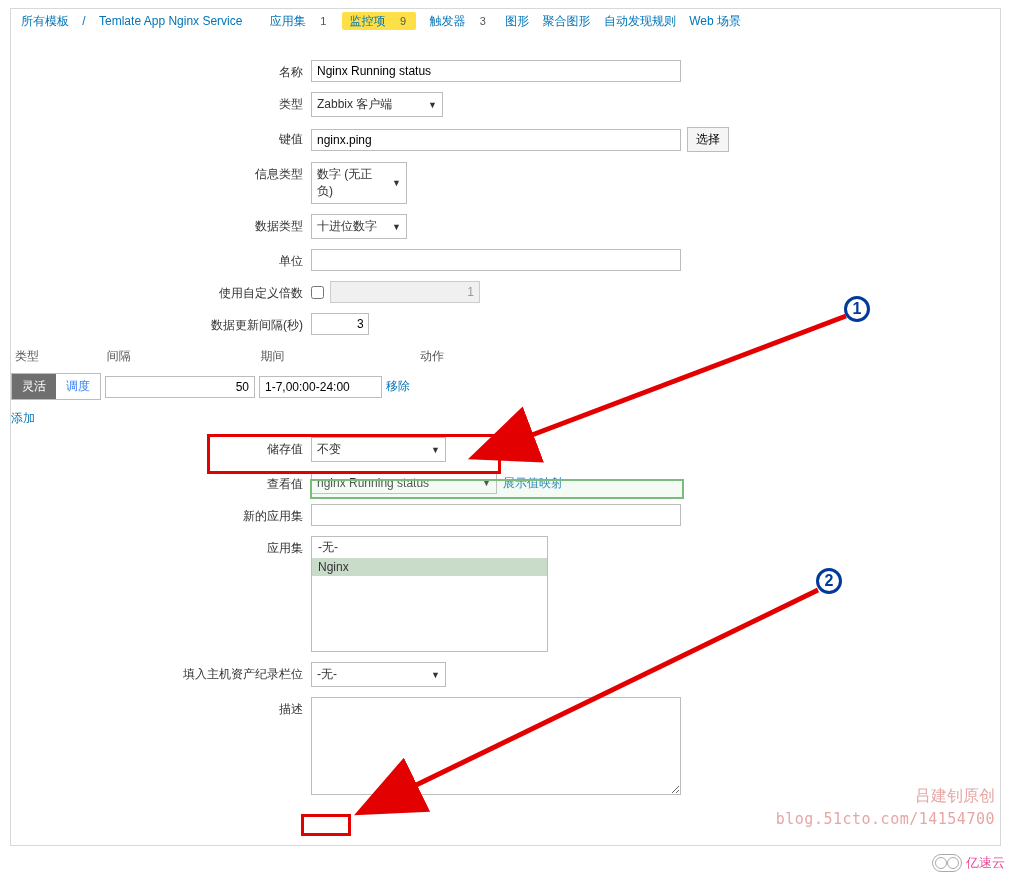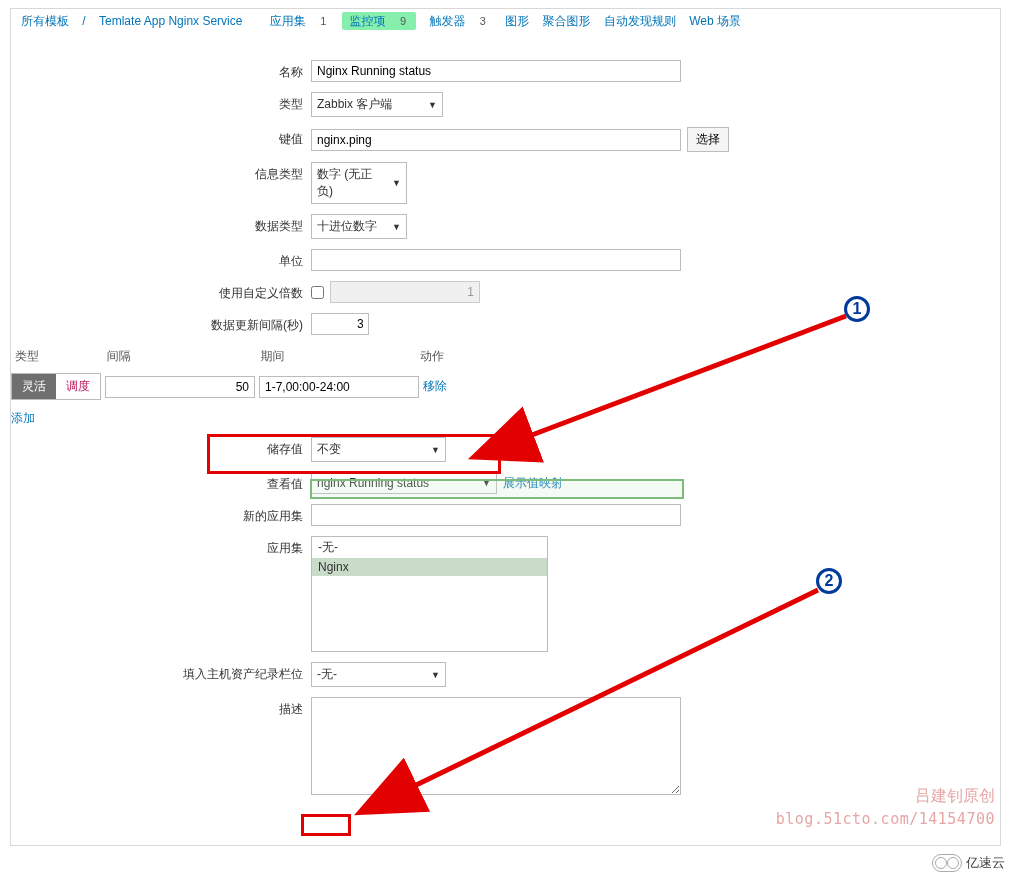--- a/index.html
+++ b/index.html
@@ -23,21 +23,21 @@
     font-size: 12px;
   }
   .tabs a, .tabs span {
     color: #0275b8;
     text-decoration: none;
     margin-right: 2px;
     padding: 2px 4px;
   }
   .tabs .sep { color: #0275b8; }
   .tabs .active {
-    background: #86efac;
+    background: #fde047;
     color: #333;
     border-radius: 2px;
   }
   .tabs .count { color: #555; font-size: 11px; margin-left: 1px; }
   .form { padding-top: 28px; }
   .row {
     display: flex;
     align-items: flex-start;
     margin-bottom: 10px;
   }
@@ -53,21 +53,21 @@
   input[type="text"], textarea {
     border: 1px solid #bcbcbc;
     padding: 3px 5px;
     font-size: 12px;
     font-family: inherit;
     background: #fff;
   }
   input[type="text"].w370 { width: 370px; }
   input[type="text"].w60 { width: 58px; text-align: center; padding-left: 45px; }
   input[type="text"].w150 { width: 150px; text-align: right; }
-  input[type="text"].w140 { width: 160px; }
+  input[type="text"].w140 { width: 123px; }
   .select {
     border: 1px solid #bcbcbc;
     padding: 3px 5px;
     font-size: 12px;
     background: #fff;
     display: inline-flex;
     align-items: center;
     justify-content: space-between;
     cursor: pointer;
   }
@@ -111,21 +111,21 @@
     display: inline-flex;
     border: 1px solid #bcbcbc;
   }
   .toggle > div {
     padding: 4px 10px;
     font-size: 12px;
     cursor: pointer;
     font-family: Liberation Serif, serif;
   }
   .toggle .on { background: #6f6f6f; color: #fff; }
-  .toggle .off { background: #fff; color: #be185d; }
+  .toggle .off { background: #fff; color: #3b82f6; }
   .intrv-row { display: flex; align-items: center; gap: 4px; padding: 2px 0 6px 0; }
   .link { color: #0275b8; cursor: pointer; text-decoration: none; font-size: 12px; }
   .add-link { margin-top: 4px; display: inline-block; }
   .redbox1 {
     position: absolute;
     border: 3px solid #e30000;
     left: 207px; top: 434px;
     width: 294px; height: 40px;
     pointer-events: none;
   }
@@ -186,21 +186,21 @@
     text-align: right;
     color: #e7a6a6;
     font-size: 16px;
     line-height: 1.5;
     font-family: "SimSun", serif;
   }
   .watermark .l2 { font-family: monospace; font-size: 15px; letter-spacing: 0.5px; }
   .footer-icon {
     position: absolute;
     right: 6px; bottom: 4px;
-    color: #404040;
+    color: #ec4899;
     font-size: 13px;
     display: flex;
     align-items: flex-start;
     gap: 4px;
   }
   .footer-icon .circ {
     display: inline-block;
     width: 30px; height: 18px;
     border: 1.5px solid #aaa;
     border-radius: 10px;

